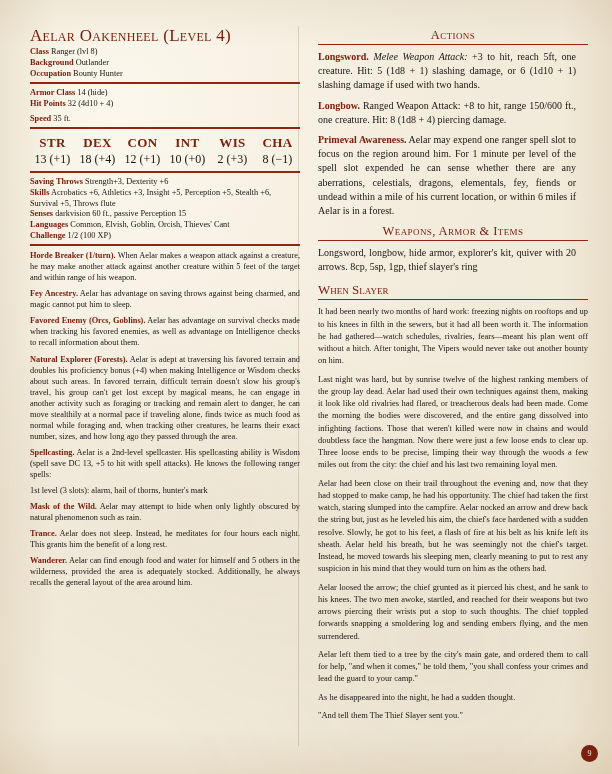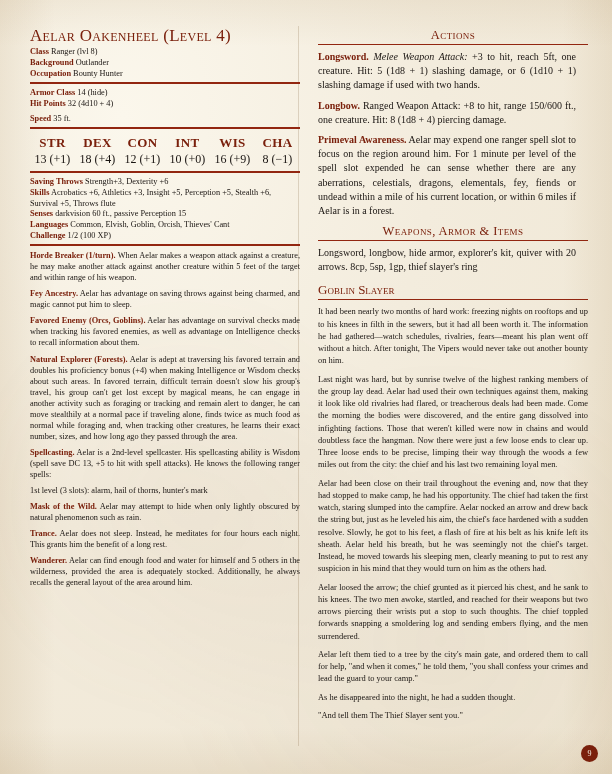--- a/index.html
+++ b/index.html
@@ -207,21 +207,21 @@
         <div class="ability">
           <div class="name">CON</div>
           <div class="score">12 (+1)</div>
         </div>
         <div class="ability">
           <div class="name">INT</div>
           <div class="score">10 (+0)</div>
         </div>
         <div class="ability">
           <div class="name">WIS</div>
-          <div class="score">16 (+9)</div>
+          <div class="score">2 (+3)</div>
         </div>
         <div class="ability">
           <div class="name">CHA</div>
           <div class="score">8 (−1)</div>
         </div>
       </div>
 
       <div class="rule-red"></div>
 
       <p class="attr-line">
@@ -299,21 +299,21 @@
       <p class="body-text">
         <span class="tname" style="color:#7a200c;font-weight:bold;">Primeval Awareness.</span>
         <span>Aelar may expend one ranger spell slot to focus on the region around him. For 1 minute per level of the spell slot expended he can sense whether there are any aberrations, celestials, dragons, elementals, fey, fiends or undead within a mile of his current location, or within 6 miles if Aelar is in a forest.</span>
       </p>
 
       <h2 class="section tight">Weapons, Armor &amp; Items</h2>
       <div class="section-rule"></div>
       <p class="body-text">Longsword, longbow, hide armor, explorer's kit, quiver with 20 arrows. 8cp, 5sp, 1gp, thief slayer's ring</p>
 
       <div class="story">
-        <h2>Goblin Slayer</h2>
+        <h2>When Slayer</h2>
         <div class="section-rule"></div>
         <p>It had been nearly two months of hard work: freezing nights on rooftops and up to his knees in filth in the sewers, but it had all been worth it. The information he had gathered—watch schedules, rivalries, fears—meant his plan went off without a hitch. After tonight, The Vipers would never take out another bounty on him.</p>
         <p>Last night was hard, but by sunrise twelve of the highest ranking members of the group lay dead. Aelar had used their own techniques against them, making it look like old rivalries had flared, or treacherous deals had been made. Come the morning the bodies were discovered, and the entire gang dissolved into infighting factions. Those that weren't killed were now in chains and would doubtless face the hangman. Now there were just a few loose ends to clear up. Three loose ends to be precise, limping their way through the woods a few miles out from the city: the chief and his last two remaining loyal men.</p>
         <p>Aelar had been close on their trail throughout the evening and, now that they had stopped to make camp, he had his opportunity. The chief had taken the first watch, staring slumped into the campfire. Aelar nocked an arrow and drew back the string but, just as he leveled his aim, the chief's face hardened with a sudden resolve. Slowly, he got to his feet, a flash of fire at his belt as his knife left its sheath. Aelar held his breath, but he was seemingly not the chief's target. Instead, he moved towards his sleeping men, clearly meaning to put to rest any suspicion in his mind that they would turn on him as the others had.</p>
         <p>Aelar loosed the arrow; the chief grunted as it pierced his chest, and he sank to his knees. The two men awoke, startled, and reached for their weapons but two arrows piercing their wrists put a stop to such thoughts. The chief toppled forwards snapping a smoldering log and sending embers flying, and the men surrendered.</p>
         <p>Aelar left them tied to a tree by the city's main gate, and ordered them to call for help, "and when it comes," he told them, "you shall confess your crimes and lead the guard to your camp."</p>
         <p>As he disappeared into the night, he had a sudden thought.</p>
         <p>"And tell them The Thief Slayer sent you."</p>
       </div>
     </div>

